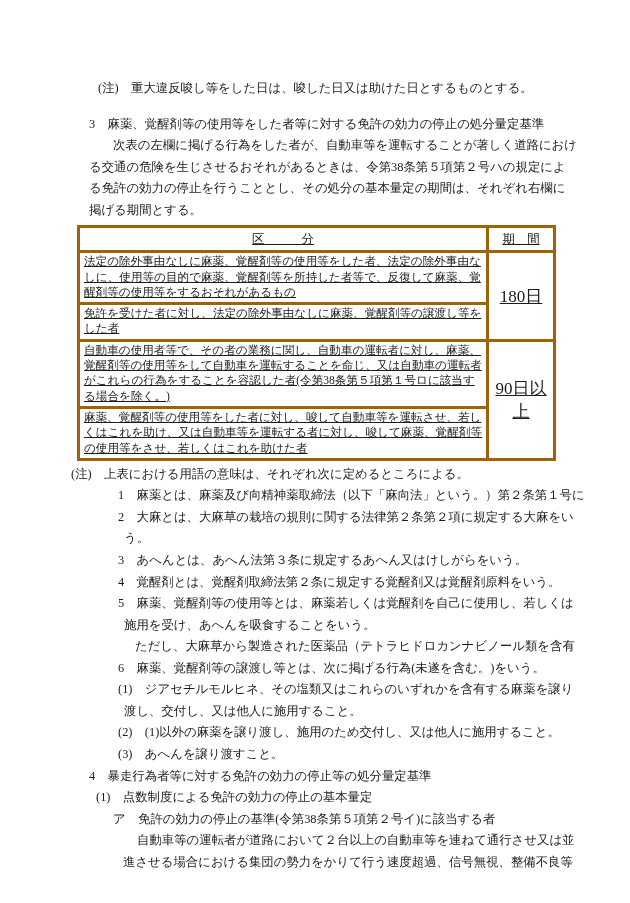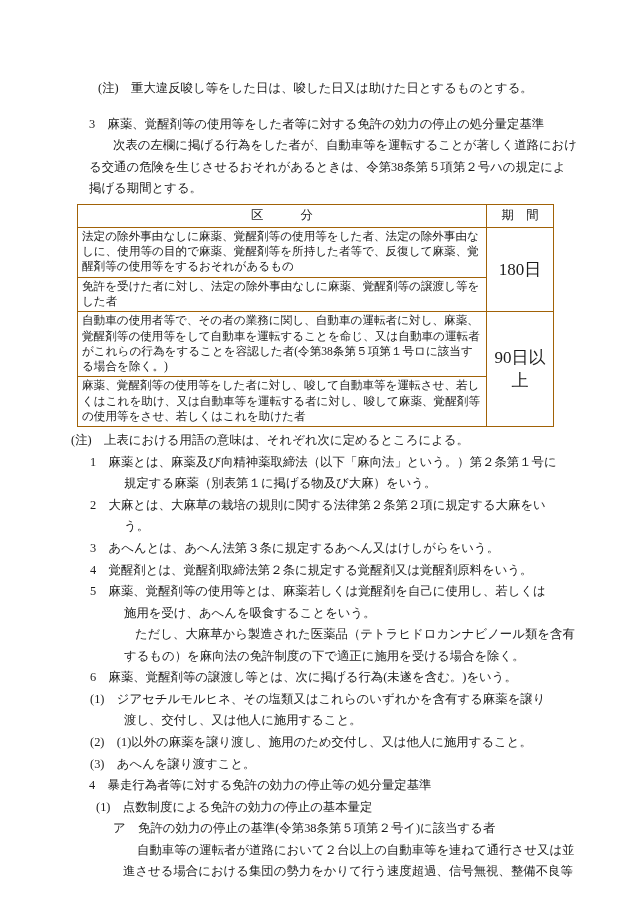--- a/index.html
+++ b/index.html
@@ -19,34 +19,34 @@
     font-size: 12.4px;
     line-height: 21.55px;
     white-space: nowrap;
   }
   
   .i0  { margin-left: 9px; }
   .i27 { margin-left: 27px; }
   .i31 { margin-left: 36px; }
   .i34 { margin-left: 34px; }
   .i51 { margin-left: 51px; }
-  .i52 { margin-left: 28px; }
+  .i52 { margin-left: 56px; }
   .i61 { margin-left: 61px; }
   .i62 { margin-left: 62px; }
   .i73 { margin-left: 73px; }
   .i75 { margin-left: 75px; }
   .gap-top { margin-top: 14px; }
 
   table.penalty {
     border-collapse: collapse;
     table-layout: fixed;
     width: 476px;
     margin: 4px 0 3px 15px;
   }
-  .penalty th, .penalty td { border: 1px solid #a16207; }
+  .penalty th, .penalty td { border: 3px solid #a16207; text-decoration: underline; }
   .penalty th {
     font-weight: normal;
     font-size: 12.4px;
     height: 22px;
     text-align: center;
     padding: 0;
   }
   .penalty td.cat {
     padding: 1px 3px 2px 4px;
     font-size: 11.6px;
@@ -64,20 +64,21 @@
 </head>
 <body>
 
 <div class="page">
 
   <div class="line i31">(注)　重大違反唆し等をした日は、唆した日又は助けた日とするものとする。</div>
 
   <div class="line i27 gap-top">3　麻薬、覚醒剤等の使用等をした者等に対する免許の効力の停止の処分量定基準</div>
   <div class="line i51">次表の左欄に掲げる行為をした者が、自動車等を運転することが著しく道路におけ</div>
   <div class="line i27">る交通の危険を生じさせるおそれがあるときは、令第38条第５項第２号ハの規定によ</div>
+  <div class="line i27">る免許の効力の停止を行うこととし、その処分の基本量定の期間は、それぞれ右欄に</div>
   <div class="line i27">掲げる期間とする。</div>
 
   <table class="penalty">
     <colgroup>
       <col style="width:409px">
       <col style="width:67px">
     </colgroup>
     <tbody>
         <tr>
       <th>区　　　分</th>
@@ -103,29 +104,27 @@
     <tr>
       <td class="cat">麻薬、覚醒剤等の使用等をした者に対し、唆して自動車等を運転させ、若し
 くはこれを助け、又は自動車等を運転する者に対し、唆して麻薬、覚醒剤等
 の使用等をさせ、若しくはこれを助けた者</td>
     </tr>
   </tbody>
     </table>
 
   <div class="line i0">(注)　上表における用語の意味は、それぞれ次に定めるところによる。</div>
   <div class="line i52">1　麻薬とは、麻薬及び向精神薬取締法（以下「麻向法」という。）第２条第１号に</div>
-  <div class="line i62">規定する麻薬（別表第１に掲げる物及び大麻）をいう。</div>
   <div class="line i52">2　大麻とは、大麻草の栽培の規則に関する法律第２条第２項に規定する大麻をい</div>
   <div class="line i62">う。</div>
   <div class="line i52">3　あへんとは、あへん法第３条に規定するあへん又はけしがらをいう。</div>
   <div class="line i52">4　覚醒剤とは、覚醒剤取締法第２条に規定する覚醒剤又は覚醒剤原料をいう。</div>
   <div class="line i52">5　麻薬、覚醒剤等の使用等とは、麻薬若しくは覚醒剤を自己に使用し、若しくは</div>
   <div class="line i62">施用を受け、あへんを吸食することをいう。</div>
   <div class="line i73">ただし、大麻草から製造された医薬品（テトラヒドロカンナビノール類を含有</div>
-  <div class="line i62">するもの）を麻向法の免許制度の下で適正に施用を受ける場合を除く。</div>
   <div class="line i52">6　麻薬、覚醒剤等の譲渡し等とは、次に掲げる行為(未遂を含む。)をいう。</div>
   <div class="line i52">(1)　ジアセチルモルヒネ、その塩類又はこれらのいずれかを含有する麻薬を譲り</div>
   <div class="line i62">渡し、交付し、又は他人に施用すること。</div>
   <div class="line i52">(2)　(1)以外の麻薬を譲り渡し、施用のため交付し、又は他人に施用すること。</div>
   <div class="line i52">(3)　あへんを譲り渡すこと。</div>
 
   <div class="line i27">4　暴走行為者等に対する免許の効力の停止等の処分量定基準</div>
   <div class="line i34">(1)　点数制度による免許の効力の停止の基本量定</div>
   <div class="line i51">ア　免許の効力の停止の基準(令第38条第５項第２号イ)に該当する者</div>
   <div class="line i75">自動車等の運転者が道路において２台以上の自動車等を連ねて通行させ又は並</div>

